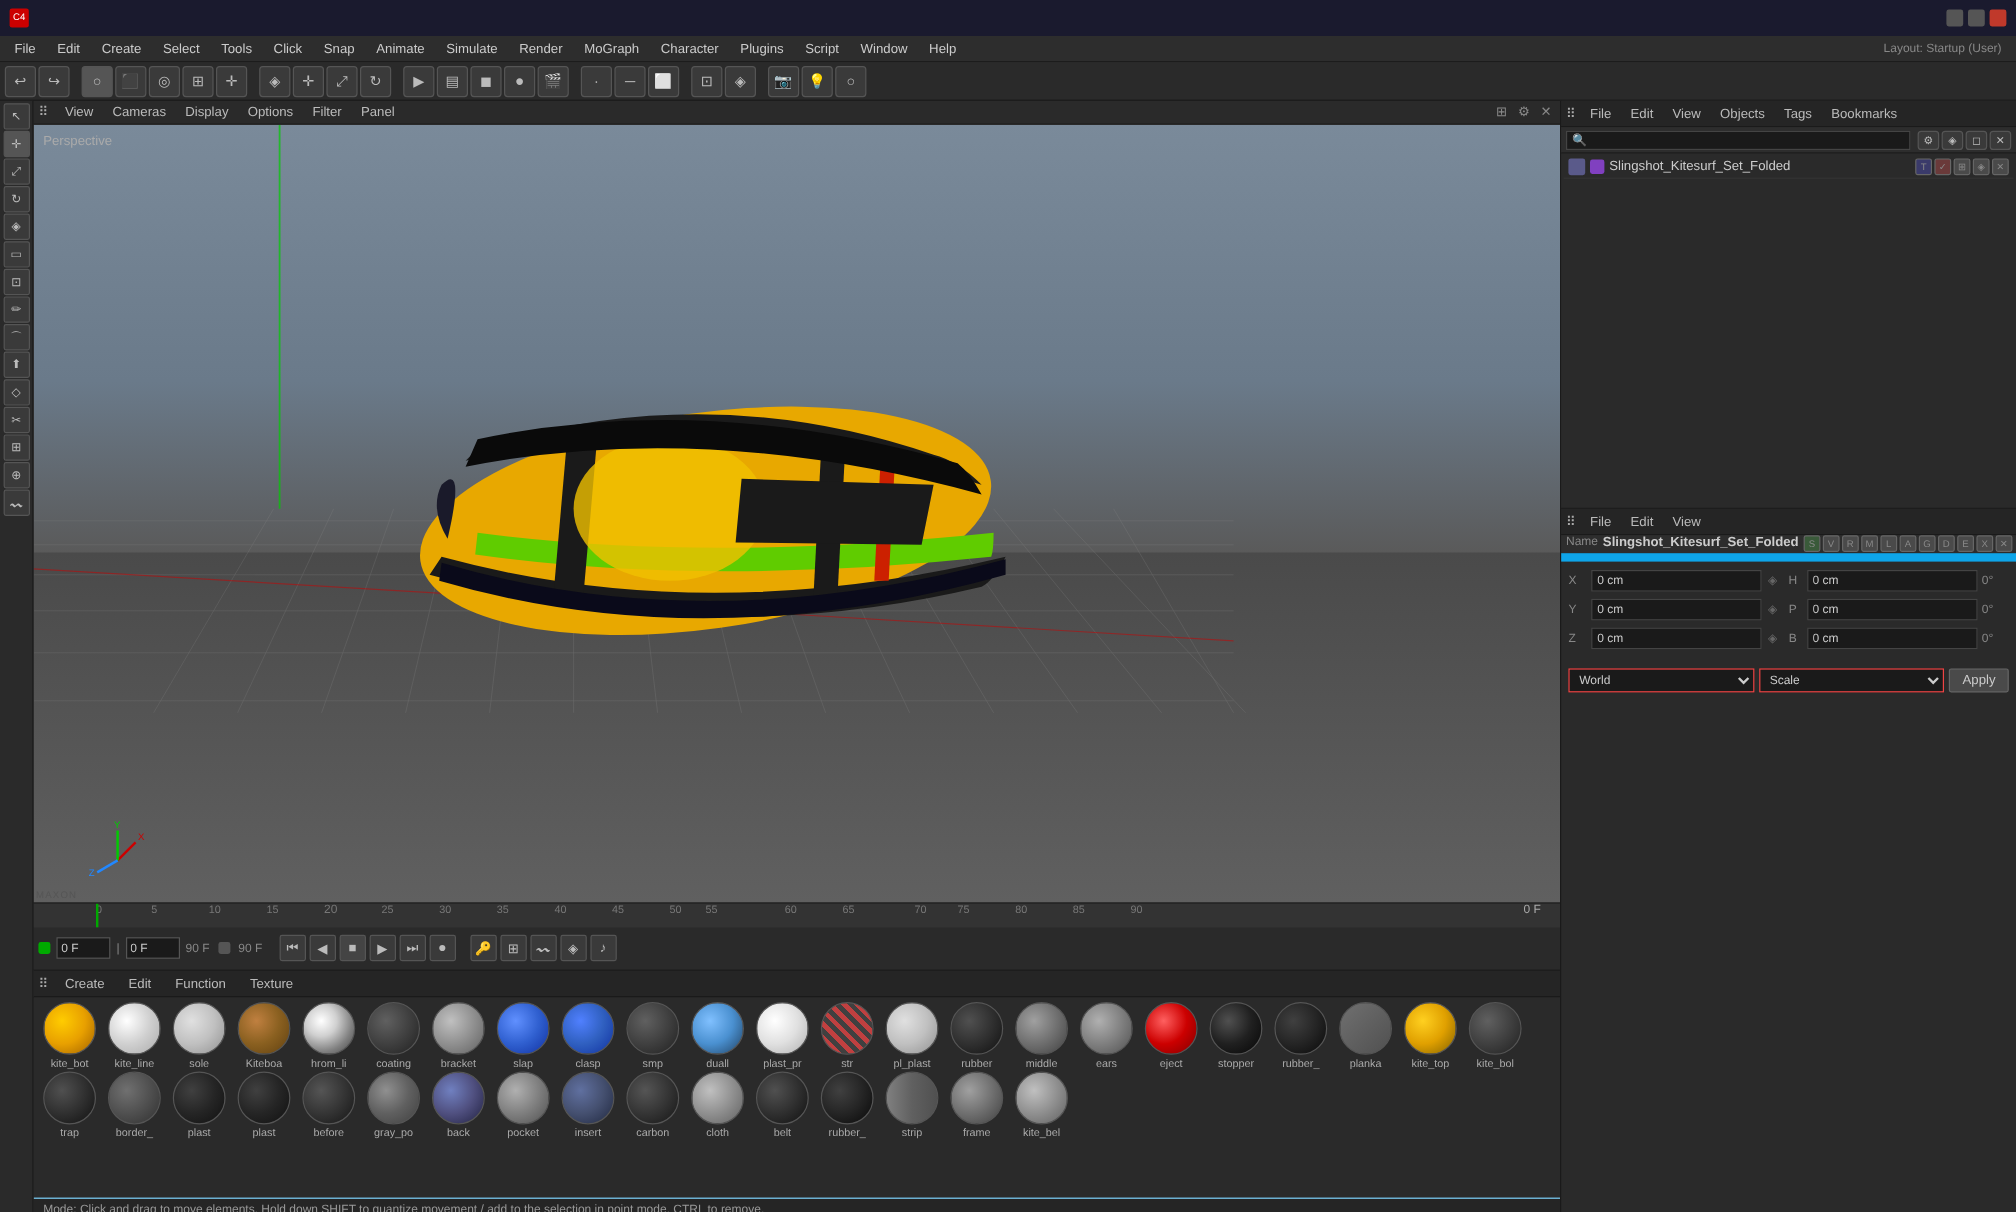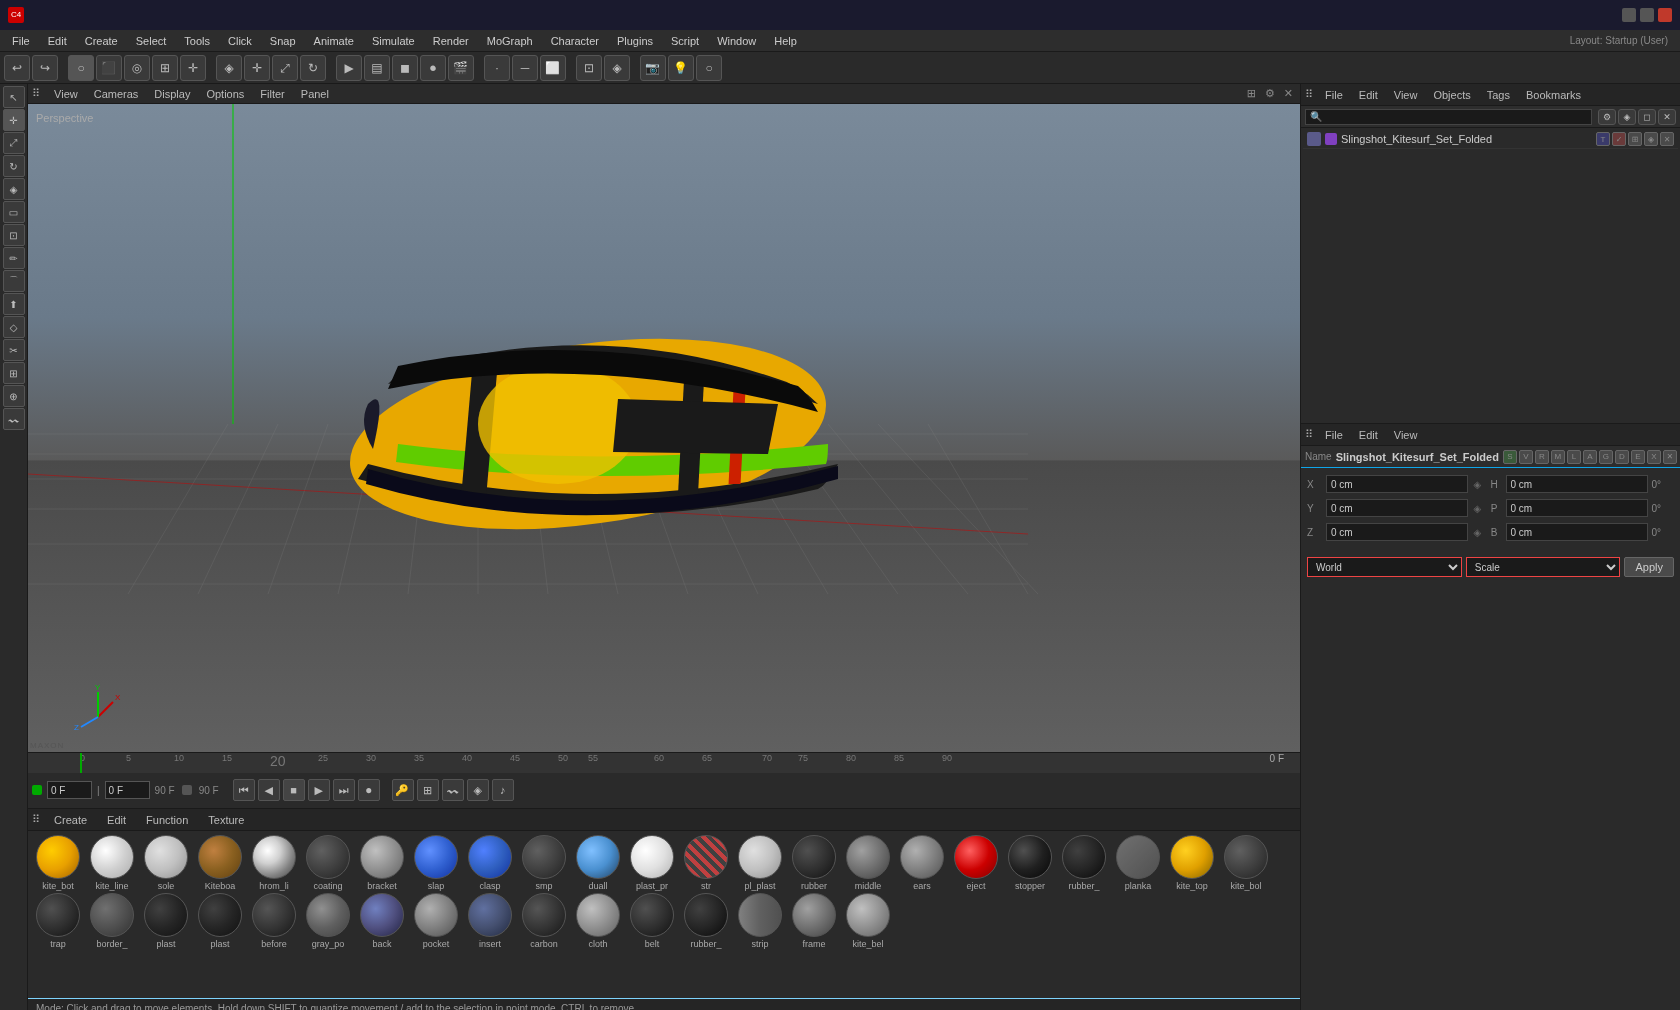--- a/index.html
+++ b/index.html
@@ -180,22 +180,22 @@
     
     #right-bottom {
       flex: 1; display: flex; flex-direction: column;
     }
     #right-bottom-menubar {
       height: 22px; background: #252525; display: flex; align-items: center; padding: 0 4px; gap: 4px;
       border-bottom: 1px solid #1a1a1a;
     }
 
     #attr-name-bar {
-      height: 22px; background: #2d2d2d; display: flex; align-items: center; padding: 0 4px; gap: 4px;
-      border-bottom: 1px solid #0ea5e9; font-size: 10px; color: #888;
+      height: 22px; background: #2d2d2d; display: flex; align-items: flex-start; padding: 0 4px; gap: 4px;
+      border-bottom: 7px solid #0ea5e9; font-size: 10px; color: #888;
     }
     .attr-name-label { font-size: 11px; color: #ccc; font-weight: bold; }
     .attr-name-icons { margin-left: auto; display: flex; gap: 2px; }
 
     #attr-fields {
       flex: 1; padding: 6px; display: flex; flex-direction: column; gap: 4px; overflow-y: auto;
     }
     .attr-row {
       display: flex; align-items: center; gap: 4px; height: 20px;
     }
@@ -435,21 +435,21 @@
       </div>
     </div>
 
     <div id="timeline">
       <div id="timeline-ruler">
         <div style="position:relative;width:100%;height:100%;">
           <span style="position:absolute;left:44px;font-size:9px;color:#777;">0</span>
           <span style="position:absolute;left:90px;font-size:9px;color:#777;">5</span>
           <span style="position:absolute;left:138px;font-size:9px;color:#777;">10</span>
           <span style="position:absolute;left:186px;font-size:9px;color:#777;">15</span>
-          <span style="position:absolute;left:234px;font-size:14px;color:#777;">20</span>
+          <span style="position:absolute;left:234px;font-size:10px;color:#777;">20</span>
           <span style="position:absolute;left:282px;font-size:9px;color:#777;">25</span>
           <span style="position:absolute;left:330px;font-size:9px;color:#777;">30</span>
           <span style="position:absolute;left:378px;font-size:9px;color:#777;">35</span>
           <span style="position:absolute;left:426px;font-size:9px;color:#777;">40</span>
           <span style="position:absolute;left:474px;font-size:9px;color:#777;">45</span>
           <span style="position:absolute;left:522px;font-size:9px;color:#777;">50</span>
           <span style="position:absolute;left:552px;font-size:9px;color:#777;">55</span>
           <span style="position:absolute;left:618px;font-size:9px;color:#777;">60</span>
           <span style="position:absolute;left:666px;font-size:9px;color:#777;">65</span>
           <span style="position:absolute;left:714px;font-size:9px;color:#777;margin-left:12px;">70</span>

